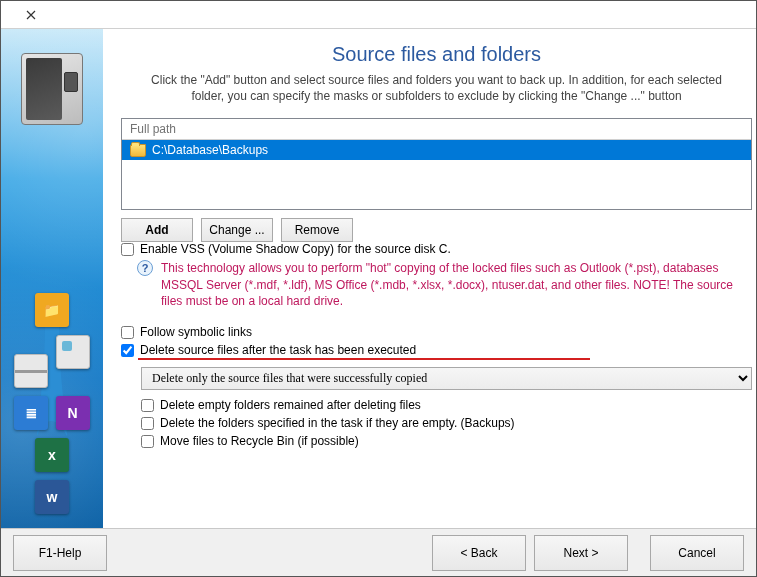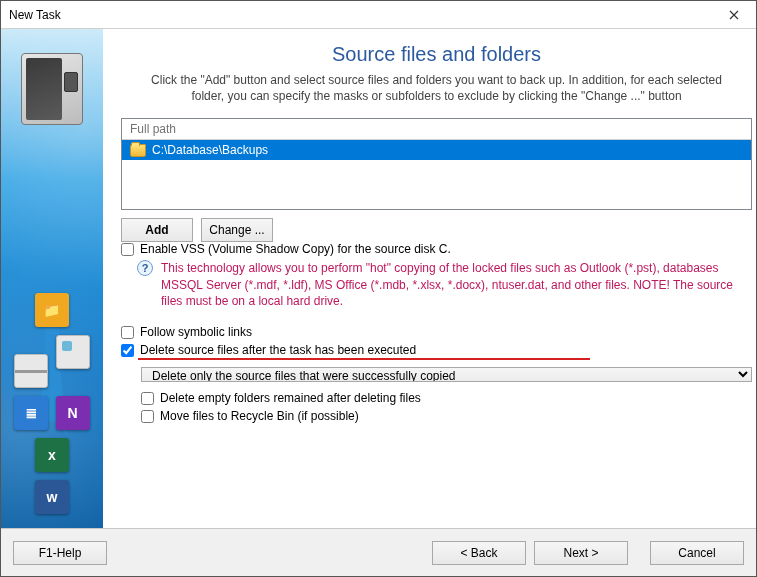--- a/index.html
+++ b/index.html
@@ -248,55 +248,54 @@
 
   .indent-block {
     margin-left: 20px;
     margin-top: 10px;
   }
   .select-wrap {
     position: relative;
   }
   select {
     width: 100%;
-    height: 15px;
+    height: 23px;
     border: 1px solid #a8a8a8;
     background: linear-gradient(180deg,#f6f6f6,#ececec);
-    font-family: Liberation Sans, sans-serif;
+    font-family: Liberation Serif, serif;
     font-size: 12px;
     padding: 0 6px;
   }
 
   
   .buttonbar {
     height: 49px;
     border-top: 1px solid #c8c8c8;
     background: #f0f0f0;
     display: flex;
     align-items: center;
     padding: 0 12px;
   }
   .buttonbar .spacer { flex: 1; }
   .bottom-btn {
-    height: 24px;
+    height: 36px;
     width: 94px;
     margin-left: 8px;
     border: 1px solid #a8a8a8;
     background: linear-gradient(180deg,#f6f6f6,#e8e8e8);
     font-family: inherit;
     font-size: 12px;
     cursor: pointer;
   }
   .help-btn { margin-left: 0; }
 </style>
 </head>
 <body>
 
 <div class="titlebar">
-  <span class="title">New Task</span>
   <div class="close">
     <svg width="10" height="10" viewBox="0 0 10 10">
         <path d="M1 1 L9 9 M9 1 L1 9" stroke="currentColor" stroke-width="1.2"></path>
       </svg>
   </div>
 </div>
 
 <div class="main">
 
   <div class="sidebar">
@@ -332,20 +331,21 @@
       <div class="source-header">Full path</div>
       <div class="source-row">
         <span class="folder-glyph"></span>
         <span>C:\Database\Backups</span>
       </div>
     </div>
 
     <div class="btn-row">
       <button class="btn btn-bold">Add</button>
       <button class="btn">Change ...</button>
+      <button class="btn">Remove</button>
     </div>
 
     <label class="check-line">
       <input type="checkbox" style="">
       <span>Enable VSS (Volume Shadow Copy) for the source disk C.</span>
     </label>
     <div class="info-block">
       <div class="info-icon">?</div>
       <div class="info-text">This technology allows you to perform "hot" copying of the locked files such as Outlook (*.pst), databases MSSQL Server (*.mdf, *.ldf), MS Office (*.mdb, *.xlsx, *.docx), ntuser.dat, and other files. NOTE! The source files must be on a local hard drive.</div>
     </div>
@@ -366,20 +366,24 @@
           <option>Delete only the source files that were successfully copied</option>
         </select>
       </div>
 
       <label class="check-line tight" style="margin-top:8px">
         <input type="checkbox" style="">
         <span>Delete empty folders remained after deleting files</span>
       </label>
       <label class="check-line tight">
         <input type="checkbox" style="">
+        <span>Delete the folders specified in the task if they are empty. (Backups)</span>
+      </label>
+      <label class="check-line tight">
+        <input type="checkbox" style="">
         <span>Move files to Recycle Bin (if possible)</span>
       </label>
     </div>
 
   </div>
 </div>
 
 <div class="buttonbar">
   <button class="bottom-btn help-btn">F1-Help</button>
   <div class="spacer"></div>

